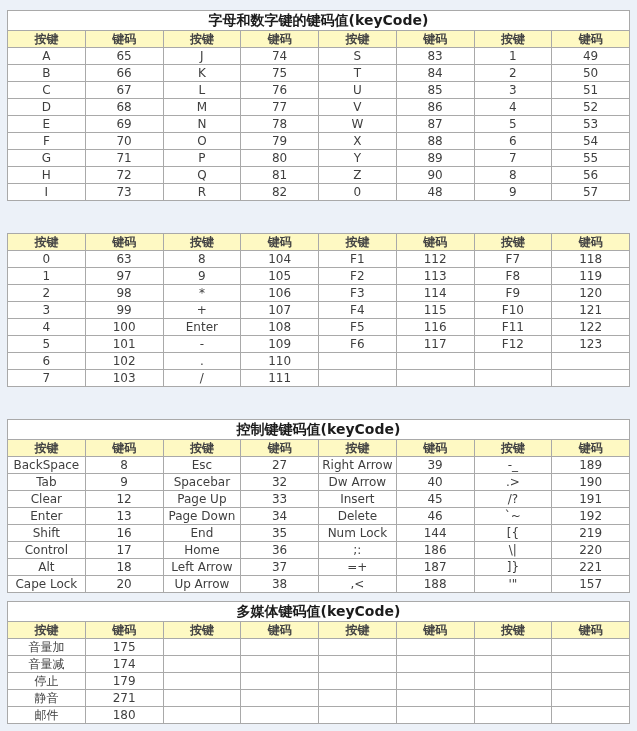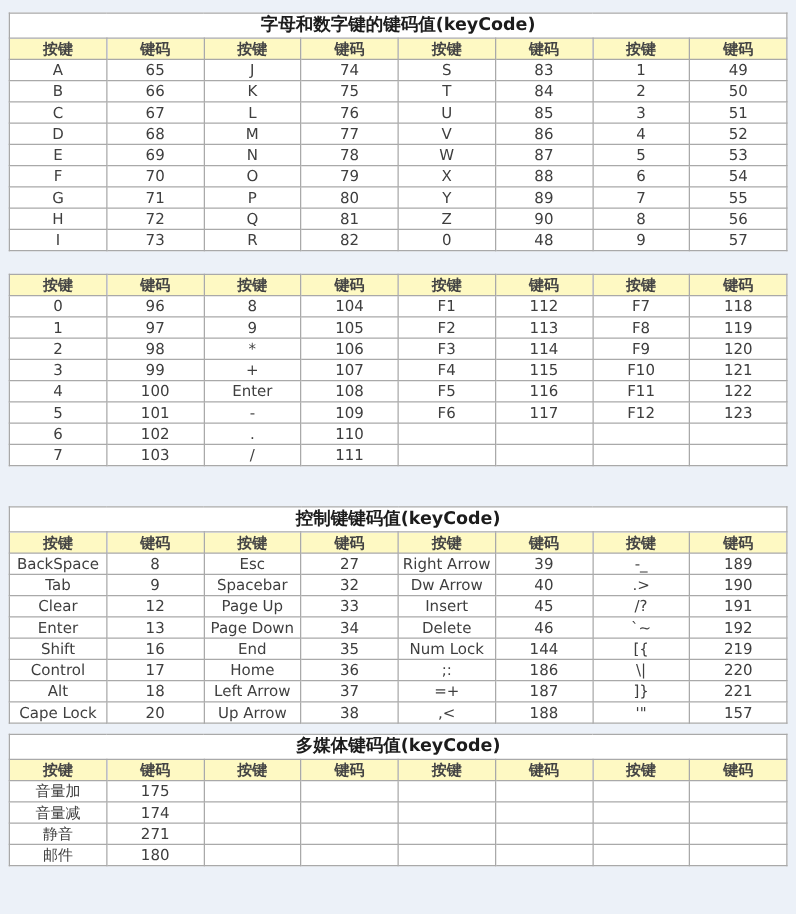--- a/index.html
+++ b/index.html
@@ -33,21 +33,21 @@
     font-size: 14px;
     font-weight: bold;
     color: #1c1c1c;
     height: 20px;
   }
   table.kc tr.head-row th {
     background: #fef9c3;
     font-weight: bold;
     color: #444444;
   }
-  #tbl-alnum   { margin-bottom: 18px; }
+  #tbl-alnum   { margin-bottom: 32px; }
   #tbl-numfn   { margin-bottom: 32px; }
   #tbl-control { margin-bottom: 8px;  }
 </style>
 </head>
 <body>
 
 <div>
 
   <table class="kc" id="tbl-alnum">
     <thead>
@@ -168,21 +168,21 @@
           <th>键码</th>
           <th>按键</th>
           <th>键码</th>
           <th>按键</th>
           <th>键码</th>
         </tr>
     </thead>
     <tbody>
         <tr>
           <td>0</td>
-          <td>96</td>
+          <td>63</td>
           <td>8</td>
           <td>104</td>
           <td>F1</td>
           <td>112</td>
           <td>F7</td>
           <td>118</td>
         </tr>
         <tr>
           <td>1</td>
           <td>97</td>
@@ -387,20 +387,30 @@
           <td>音量减</td>
           <td>174</td>
           <td></td>
           <td></td>
           <td></td>
           <td></td>
           <td></td>
           <td></td>
         </tr>
         <tr>
+          <td>停止</td>
+          <td>179</td>
+          <td></td>
+          <td></td>
+          <td></td>
+          <td></td>
+          <td></td>
+          <td></td>
+        </tr>
+        <tr>
           <td>静音</td>
           <td>271</td>
           <td></td>
           <td></td>
           <td></td>
           <td></td>
           <td></td>
           <td></td>
         </tr>
         <tr>

